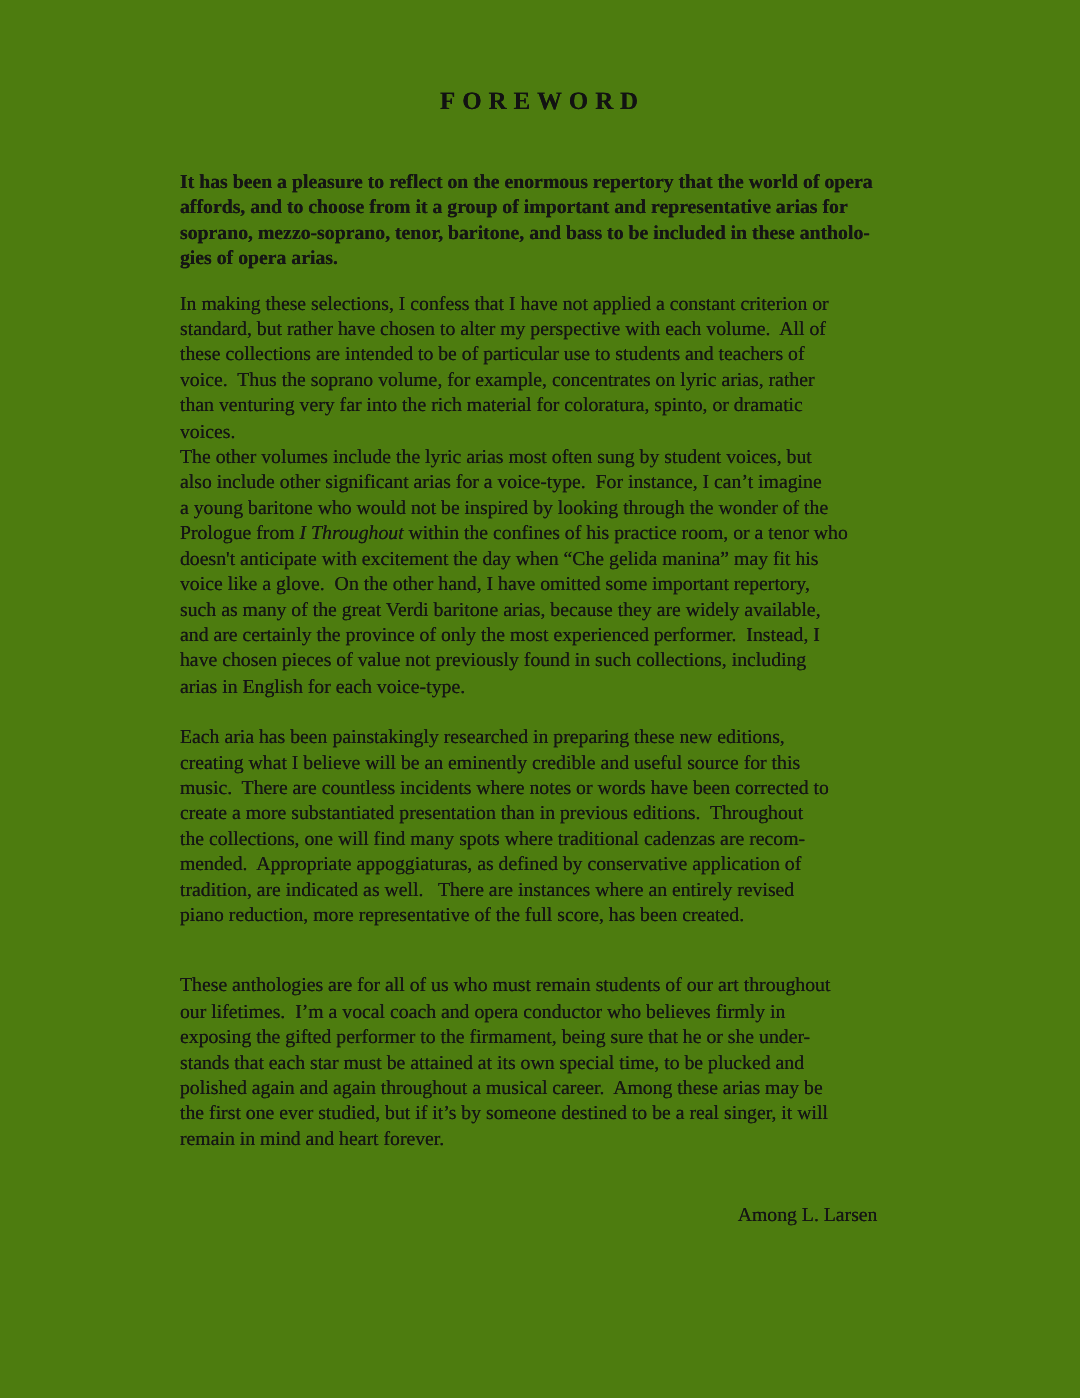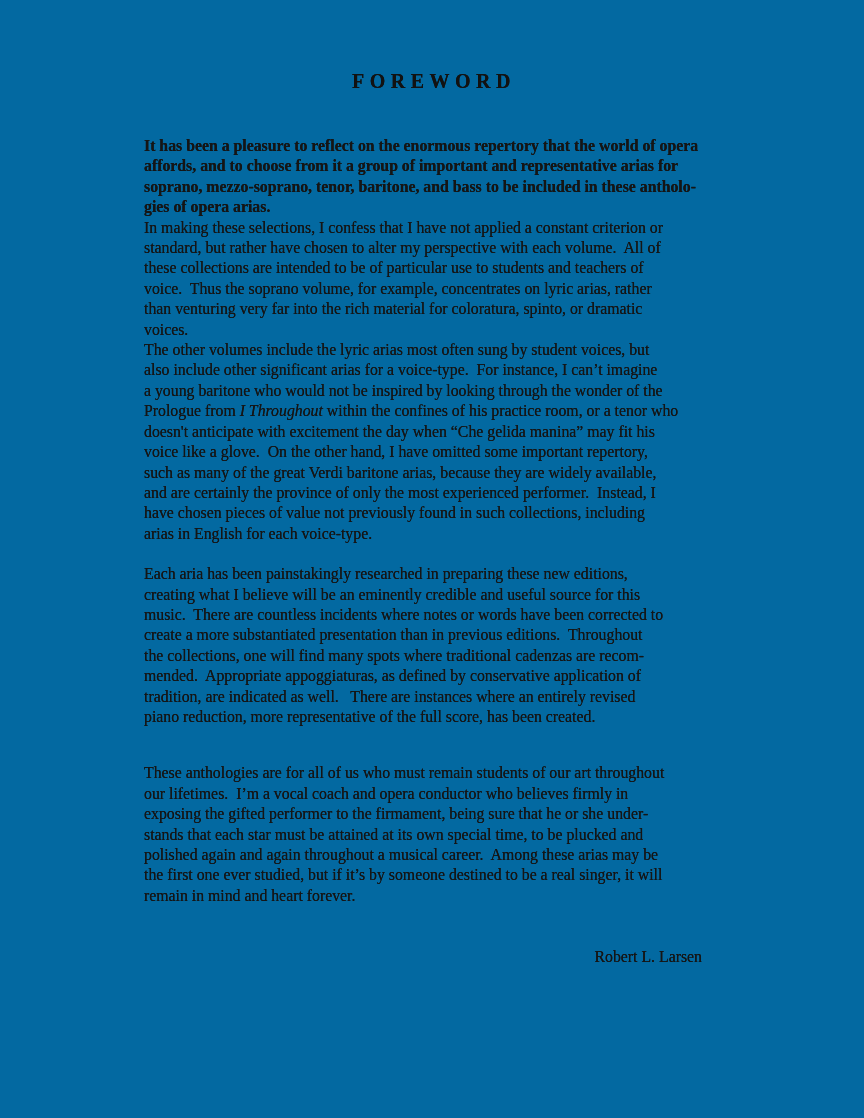--- a/index.html
+++ b/index.html
@@ -4,21 +4,21 @@
 <style>
   html, body {
     margin: 0;
     padding: 0;
     background: #ffffff;
   }
   .page {
     position: relative;
     width: 864px;
     height: 1118px;
-    background: #0369a1;
+    background: #4d7c0f;
     overflow: hidden;
     font-family: "Liberation Serif", "DejaVu Serif", serif;
     color: #151515;
   }
   .content {
     position: absolute;
     left: 144px;
     top: 0;
     width: 580px;
   }
@@ -36,21 +36,21 @@
   }
   .para {
     margin: 0;
     font-size: 15.8px;
     line-height: 20.4px;
     white-space: pre;          
     text-shadow: 0 0 0.4px currentColor;  
   }
   .para .italic { font-style: italic; }
   .p1 { margin-top: 43px; font-weight: bold; }
-  .p2 { }
+  .p2 { margin-top: 16px; }
   .p3 { }
   .p4 { margin-top: 20px; }
   .p5 { margin-top: 36px; }
   .signature {
     margin-top: 41px;
     padding-right: 22px;
     text-align: right;
     font-size: 15.8px;
     line-height: 20.4px;
     text-shadow: 0 0 0.4px currentColor;
@@ -99,17 +99,17 @@
 
     <p class="para p5"><span>These anthologies are for all of us who must remain students of our art throughout
 our lifetimes.  I’m a vocal coach and opera conductor who believes firmly in
 exposing the gifted performer to the firmament, being sure that he or she under-
 stands that each star must be attained at its own special time, to be plucked and
 polished again and again throughout a musical career.  Among these arias may be
 the first one ever studied, but if it’s by someone destined to be a real singer, it will
 remain in mind and heart forever.</span></p>
 
     <div class="signature">
-      <div>Robert L. Larsen</div>
+      <div>Among L. Larsen</div>
     </div>
 
   </div>
 </div>
 
 </body></html>

